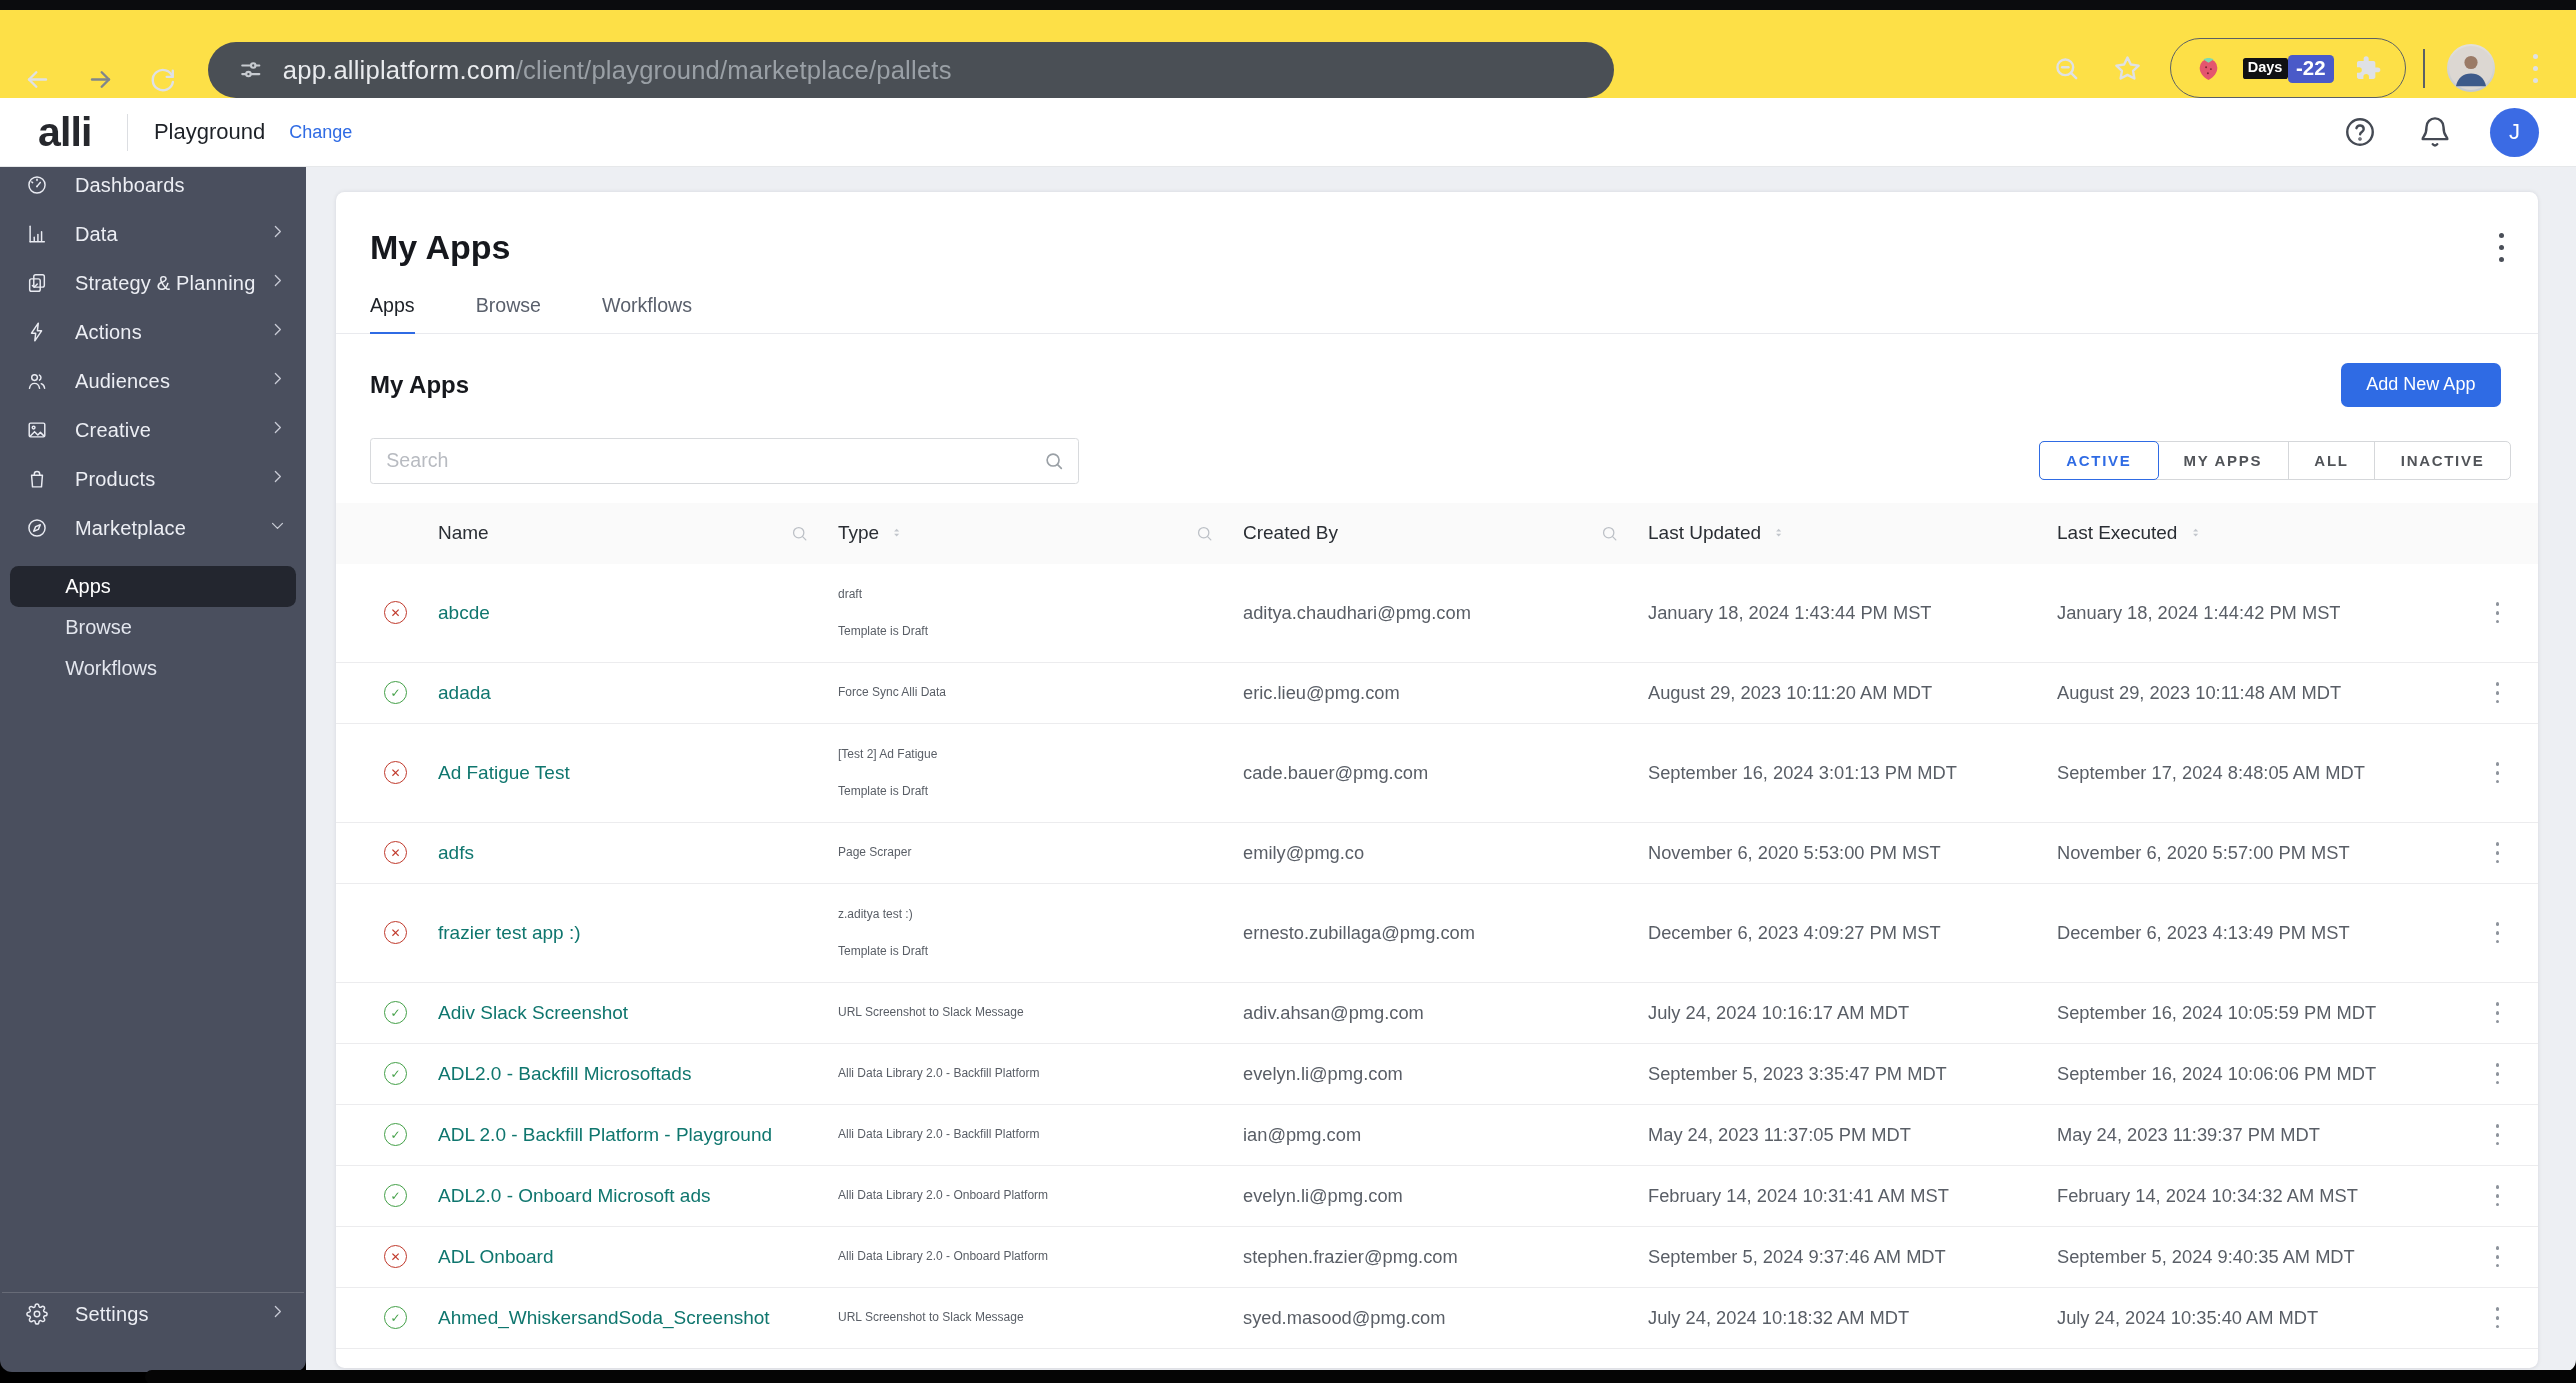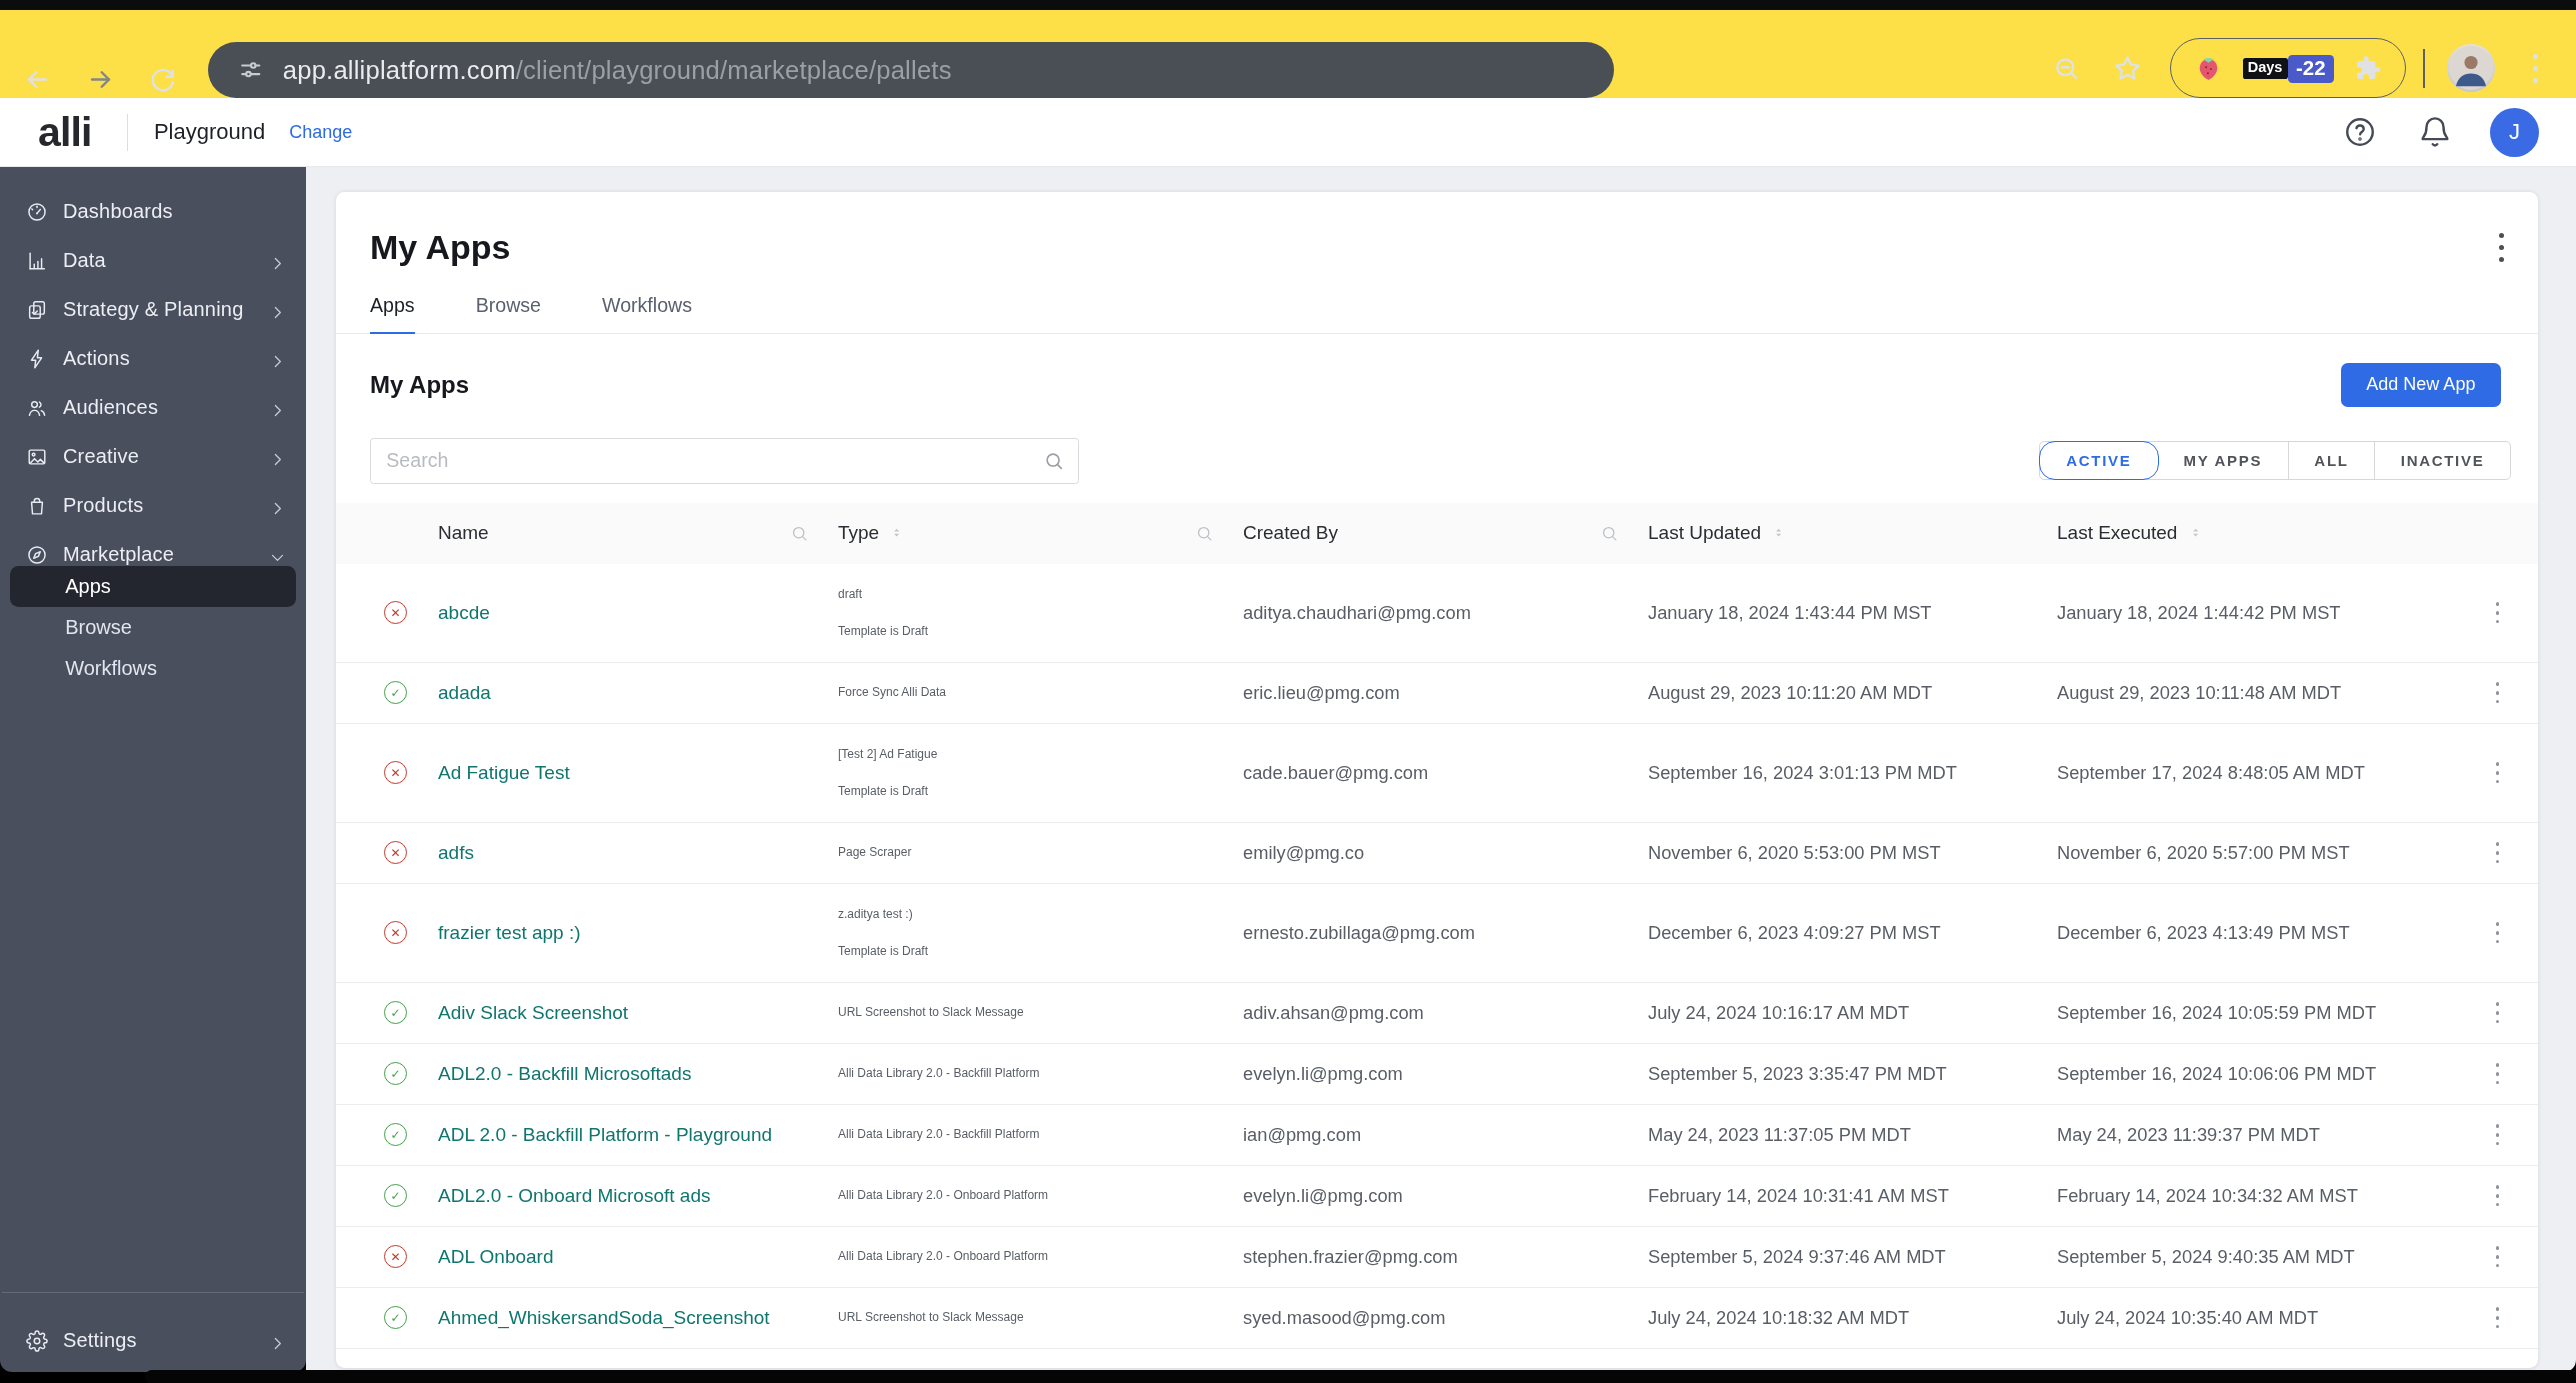--- a/index.html
+++ b/index.html
@@ -37,21 +37,21 @@
   #hdr-divider { width:0.9px; height:37px; background:#dcdee2; margin-left:36px; }
   #workspace-name { margin-left:25.6px; font-size:22px; color:#1d2127; font-weight:500; }
   #change-link { margin-left:24px; font-size:18px; color:#2f6be4; cursor:pointer; }
   #hdr-right { margin-left:auto; display:flex; align-items:center; margin-right:37px; }
   .hdr-ic { width:39px; height:39px; display:flex; align-items:center; justify-content:center; margin-left:36px; position:relative; }
   .hdr-ic svg { width:34px; height:34px; stroke:#454a54; stroke-width:1.7; fill:none; stroke-linecap:round; stroke-linejoin:round; }
   #user-avatar { width:49px; height:49px; border-radius:50%; background:#3b6be4; color:#fff; font-size:22px; display:flex; align-items:center; justify-content:center; margin-left:36px; }
 
   
   #sidebar { position:absolute; left:0; top:167px; width:306px; height:1205px; background:#4a4f5e; border-radius:0 0 12px 12px; display:flex; flex-direction:column; padding-top:6.8px; }
-  .side-item { height:49px; display:flex; align-items:flex-end; padding:0 20.4px 0 25.6px; cursor:pointer; }
+  .side-item { height:49px; display:flex; align-items:flex-start; padding:0 20.4px 0 25.6px; cursor:pointer;gap:12px; }
   .side-item .side-icon { width:22px; height:22px; flex:0 0 auto; display:flex; }
   .side-item .side-icon svg { width:22px; height:22px; stroke:#e9ebf2; stroke-width:1.6; fill:none; stroke-linecap:round; stroke-linejoin:round; }
   .side-label { margin-left:15.3px; font-size:20px; color:#eceef4; letter-spacing:0.2px; }
   .side-chev { margin-left:auto; display:flex; }
   .side-chev svg { width:17px; height:17px; stroke:#c9ccd6; stroke-width:1.8; fill:none; stroke-linecap:round; stroke-linejoin:round; }
   .submenu { display:flex; flex-direction:column; }
   .sub-item { height:41px; margin:0 10.2px; border-radius:8.5px; display:flex; align-items:center; padding-left:55px; font-size:20px; color:#e3e6ee; cursor:pointer; }
   .sub-item.selected { background:#23262f; color:#ffffff; }
   #side-spacer { flex:1; }
   #side-divider { height:0.9px; background:rgba(255,255,255,.16); margin:0 1.7px 10.2px 1.7px; }
@@ -71,21 +71,21 @@
   #add-btn { background:#2f6be4; color:#fff; font-size:18px; font-weight:500; border:none; border-radius:6.8px; height:44px; padding:0 25.6px; cursor:pointer; font-family:inherit; }
   #controls-row { display:flex; align-items:center; justify-content:space-between; padding:0 27px 0 34px; margin-top:31px; }
   #search-wrap { position:relative; width:709px; }
   #search-input { width:100%; height:46px; border:0.9px solid #d8dadd; border-radius:3.4px; font-size:19.6px; color:#2a2e34; padding:0 51px 0 15.3px; font-family:inherit; outline:none; }
   #search-input::placeholder { color:#b8bbc1; }
   #search-icon { position:absolute; right:13.6px; top:12px; }
   #search-icon svg { width:22px; height:22px; stroke:#9aa0a6; stroke-width:1.8; fill:none; stroke-linecap:round; }
   #filter-group { display:flex; border:0.9px solid #d5d7da; border-radius:5.1px; height:39px; overflow:visible; }
   .filter-btn { display:flex; align-items:center; justify-content:center; padding:0 25.6px; font-size:15px; font-weight:600; letter-spacing:1.7px; color:#515459; border-right:0.9px solid #d5d7da; cursor:pointer; white-space:nowrap; }
   .filter-btn:last-child { border-right:none; }
-  .filter-btn.active { color:#2f6be4; border:1.3px solid #2f6be4; border-radius:16px; margin:-0.9px; padding:0 26.4px; }
+  .filter-btn.active { color:#2f6be4; border:1.3px solid #2f6be4; border-radius:5px; margin:-0.9px; padding:0 26.4px; }
 
   
   #table { margin-top:19px; }
   .thead, .trow { display:grid; grid-template-columns:85px 400px 405px 405px 409px 400px 1fr; padding-left:17px; align-items:center; }
   .thead { background:#fafafa; height:61px; }
   .th { display:flex; align-items:center; font-size:19px; font-weight:500; color:#2a2e34; }
   .th .sort-ic { margin-left:10.2px; display:flex; flex-direction:column; }
   .th .sort-ic svg { width:15.3px; height:15.3px; fill:#c2c6cc; }
   .th .th-search { margin-left:auto; margin-right:29px; display:flex; }
   .th .th-search svg { width:19px; height:19px; stroke:#bcc0c6; stroke-width:1.6; fill:none; stroke-linecap:round; }

